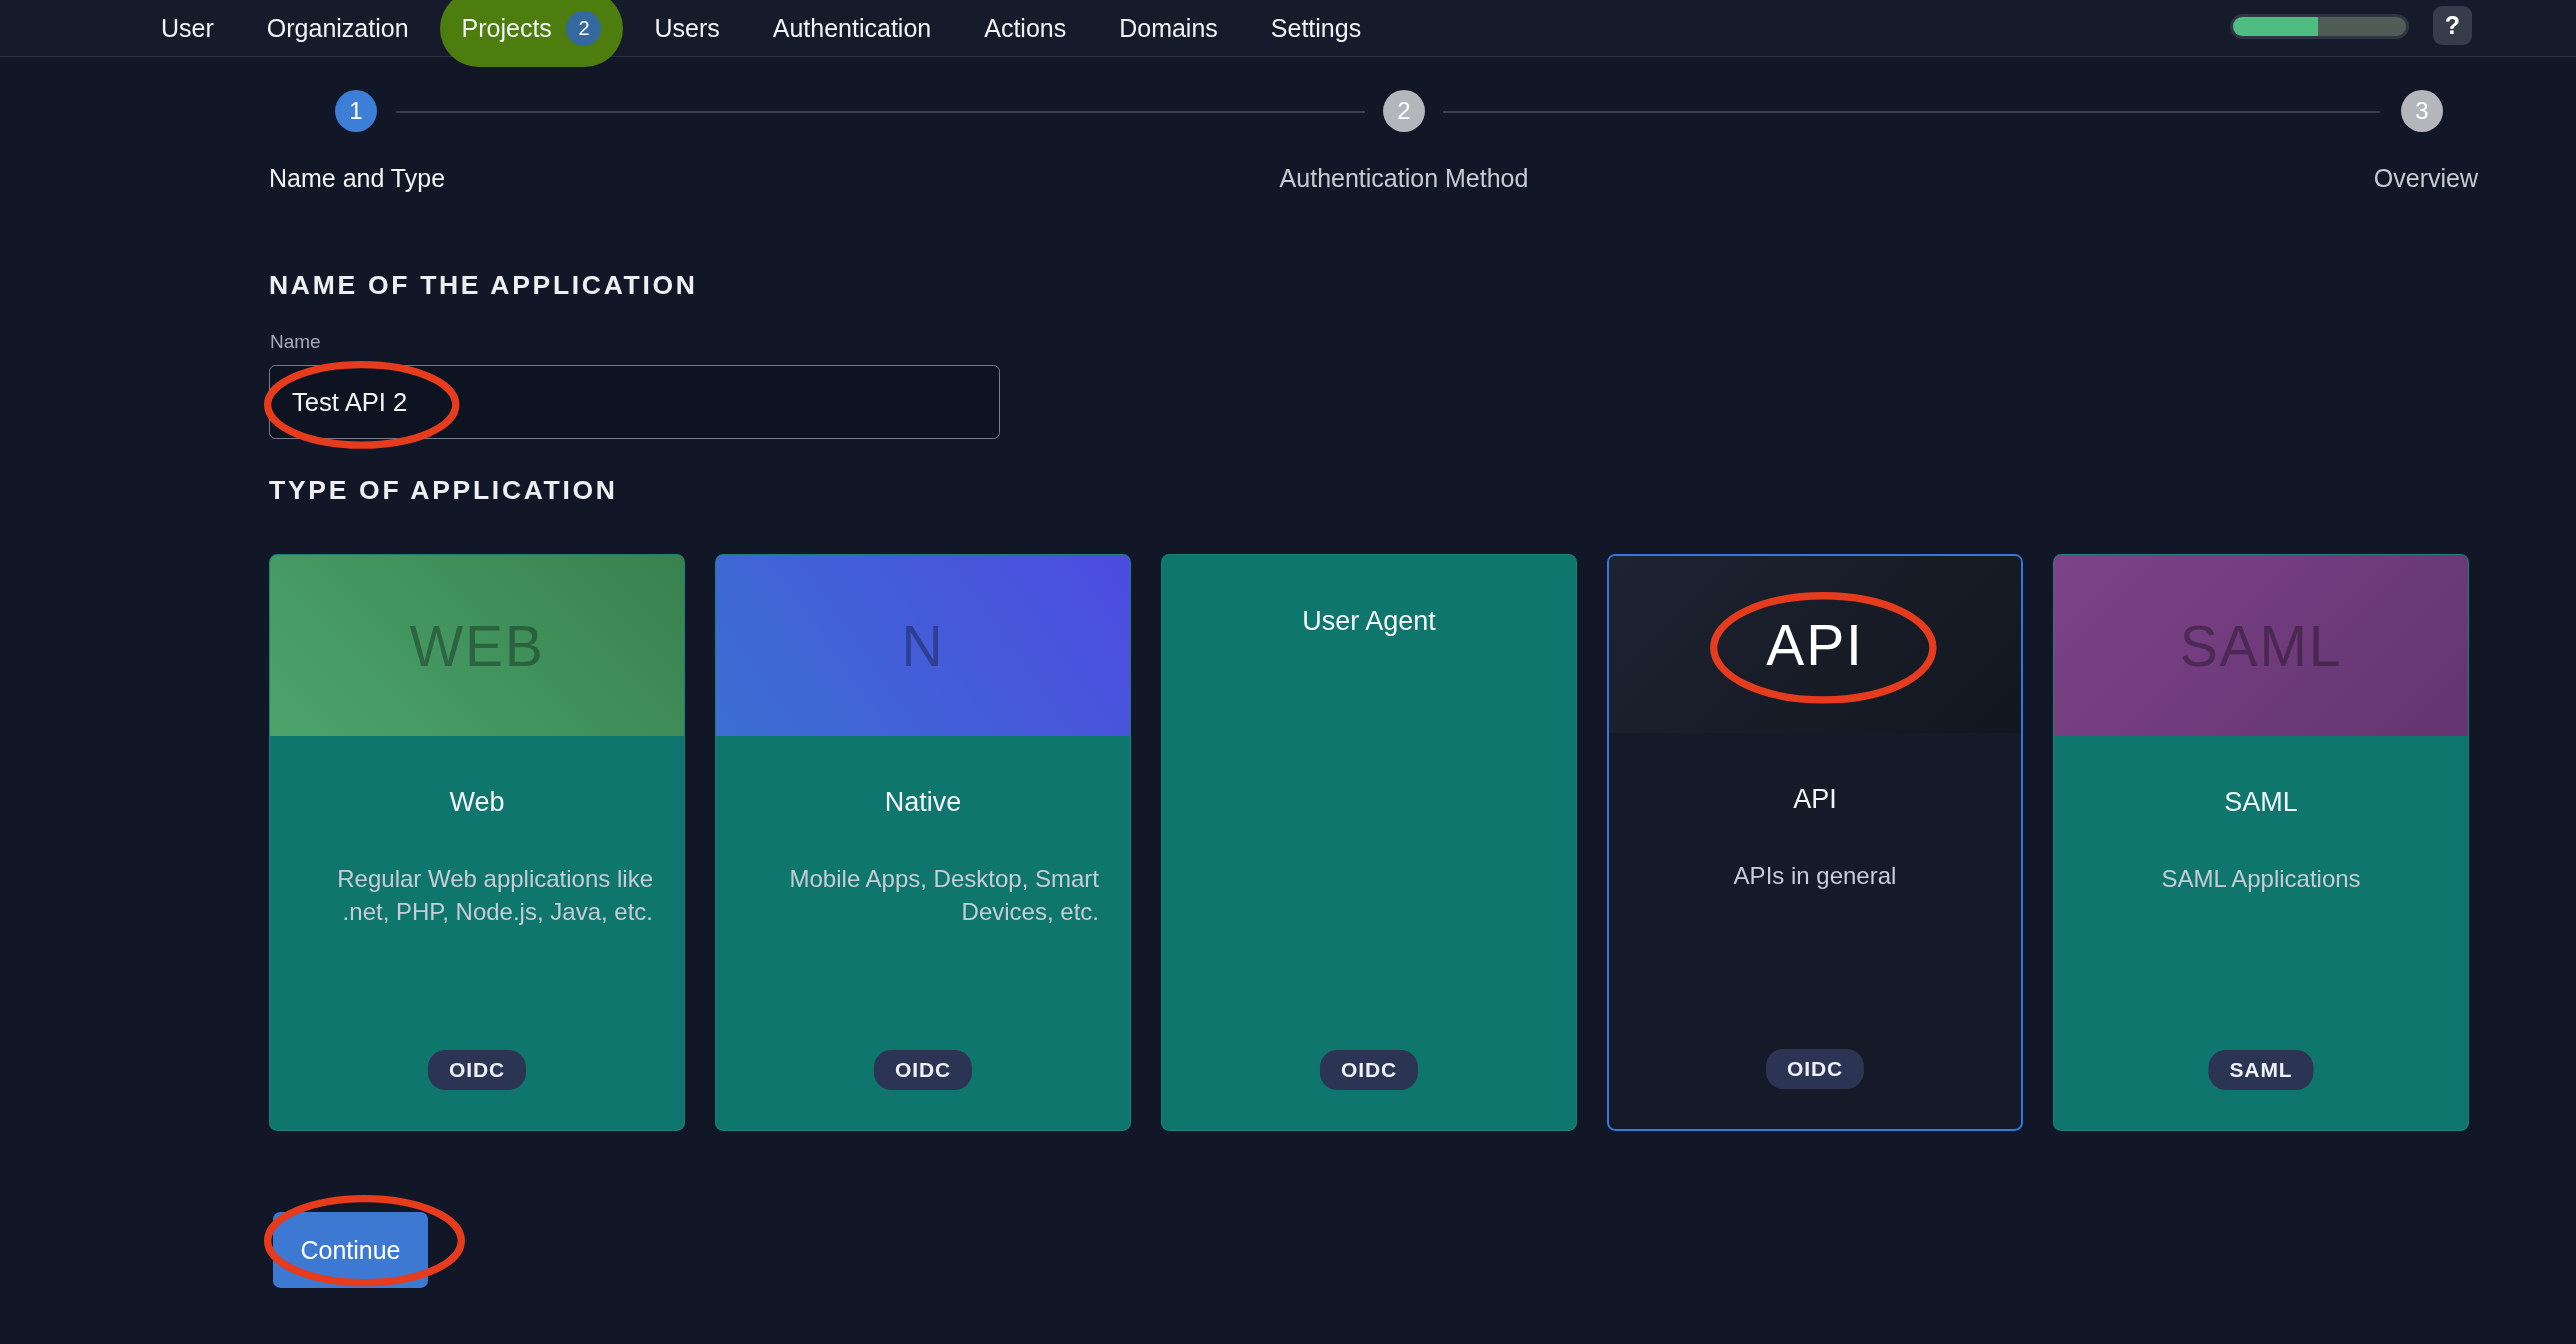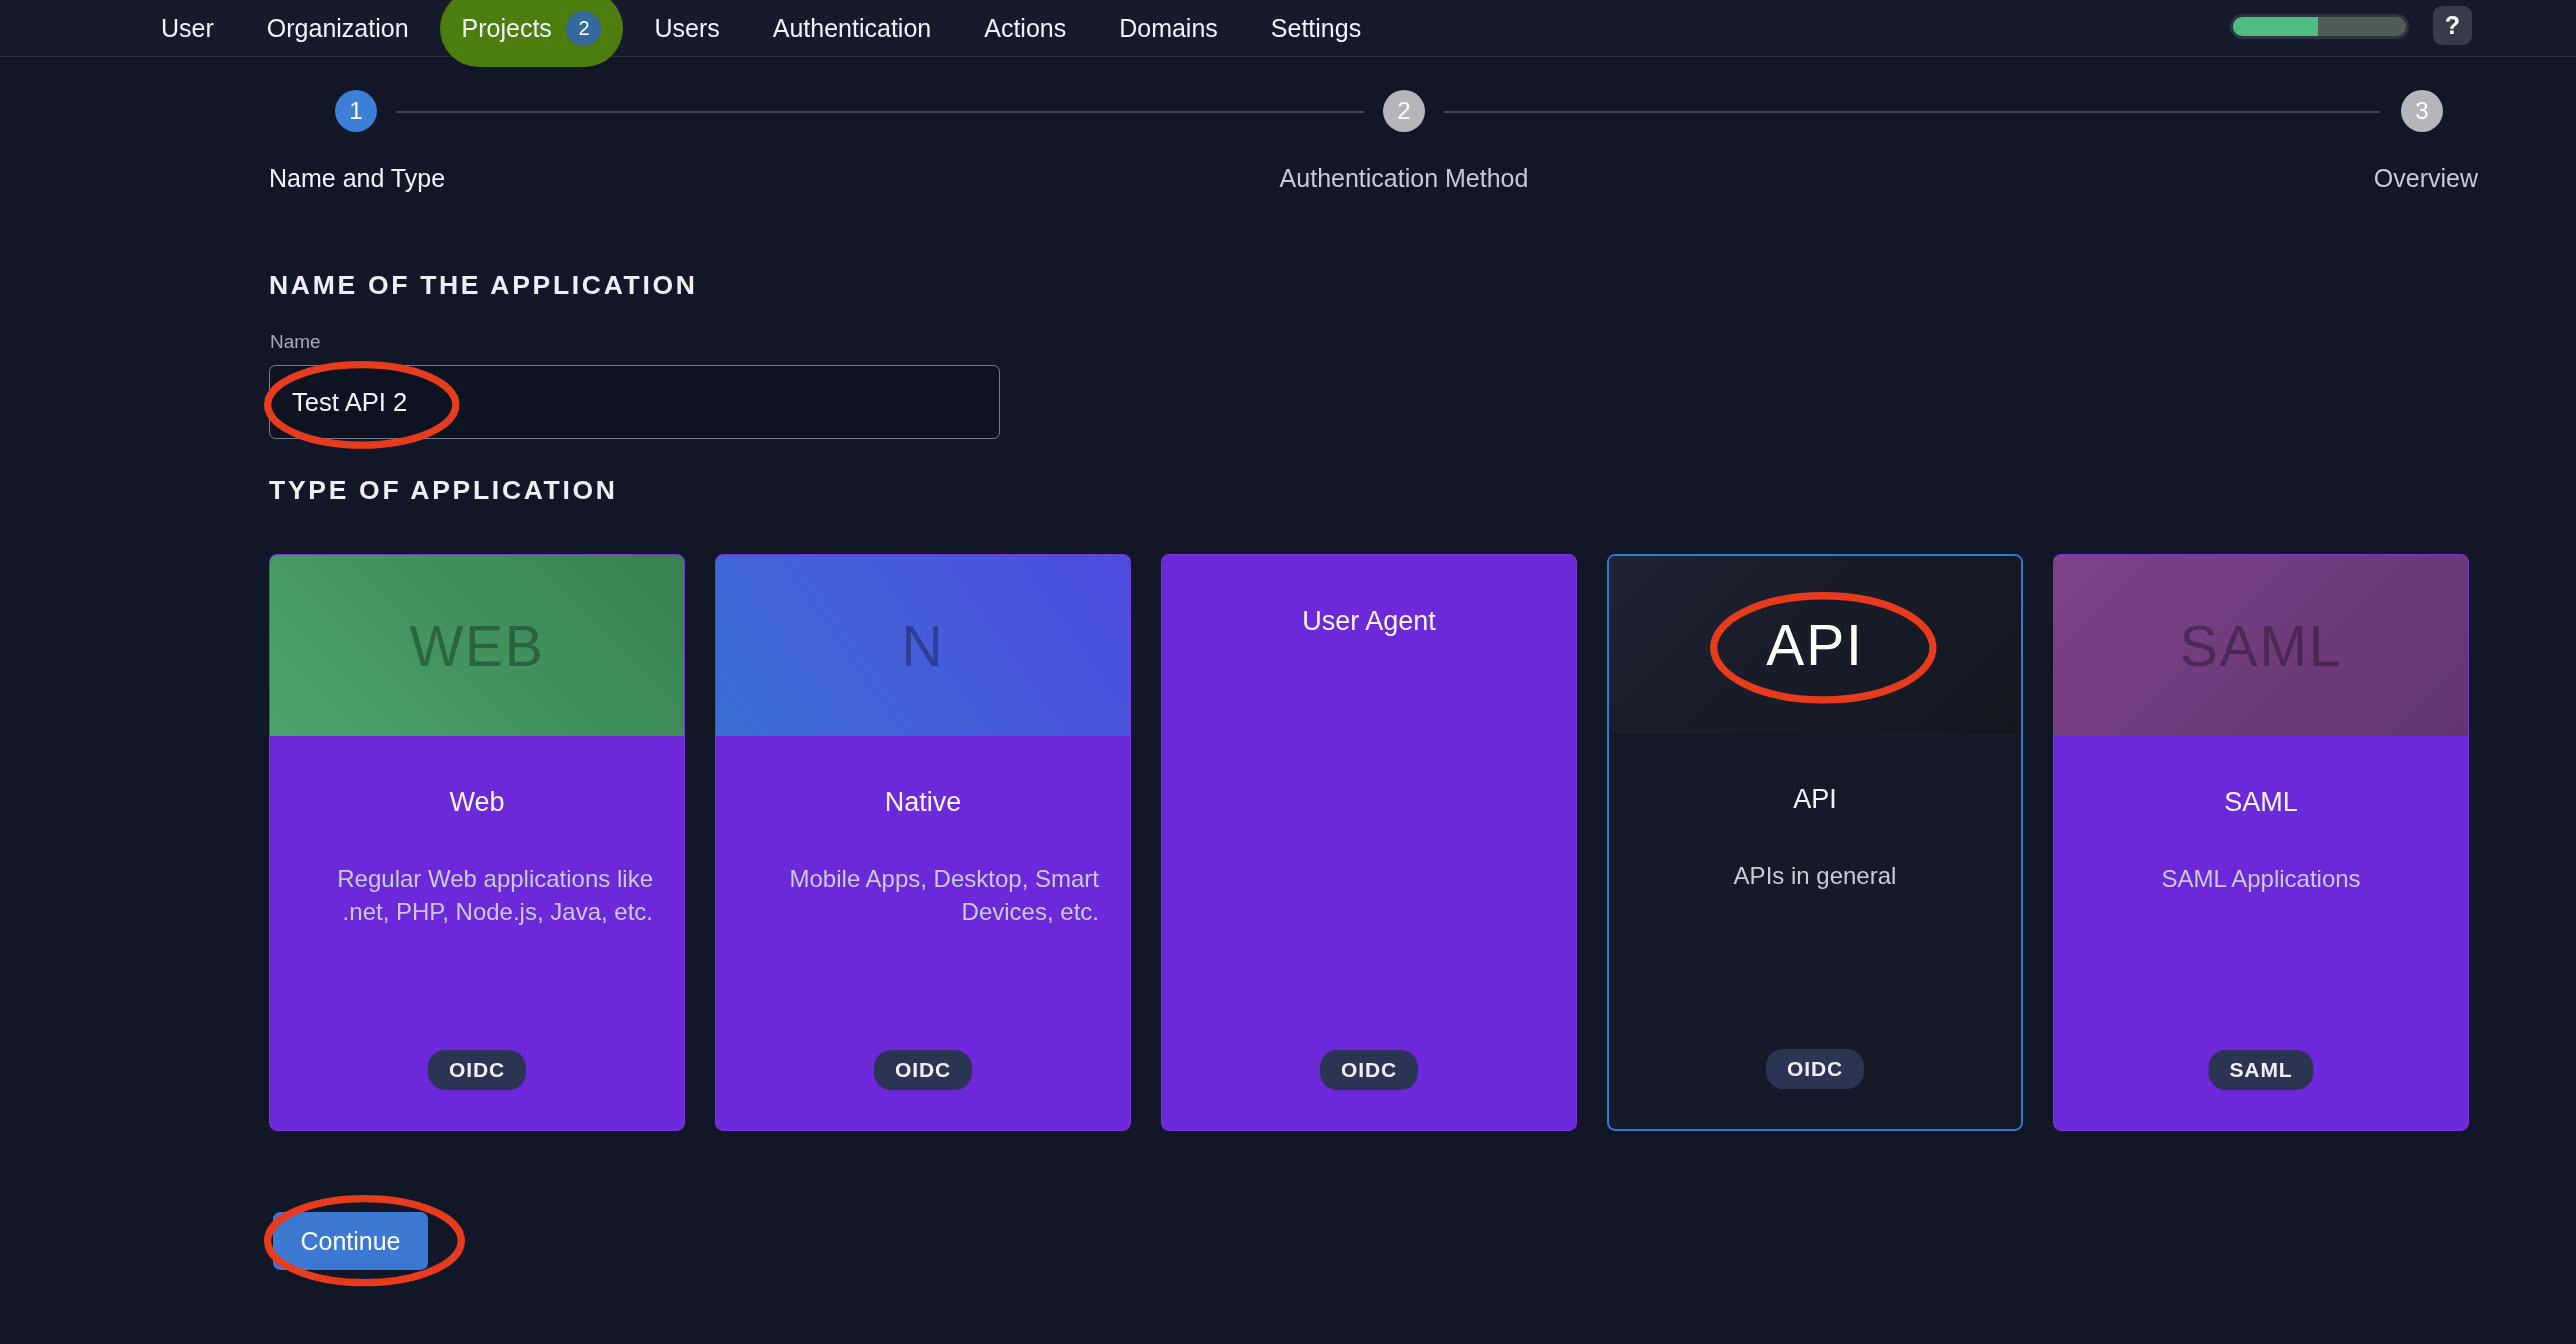--- a/index.html
+++ b/index.html
@@ -63,21 +63,21 @@
   }
   .field-label{position:absolute;left:270px;top:331px;font-size:19px;color:#a6aab5;}
   .name-input{
     position:absolute;left:269px;top:365px;width:731px;height:74px;
     box-sizing:border-box;background:#0d1321;border:0.9px solid #767c88;border-radius:6.4px;
     color:#f4f5f7;font-size:25.6px;padding:0 22px;font-family:inherit;outline:none;
   }
   
   .cards{position:absolute;left:269px;top:554px;display:flex;gap:30px;}
   .type-card{
-    width:416px;height:577px;border-radius:8.2px;background:#6d28d9;
+    width:416px;height:577px;border-radius:8.2px;background:#0f766e;
     border:0.9px solid rgba(255,255,255,0.07);box-sizing:border-box;
     overflow:hidden;position:relative;cursor:pointer;
   }
   .type-card.selected{background:#141a28;border:2.7px solid #3478dd;}
   .card-header{height:181px;display:flex;align-items:center;justify-content:center;}
   .type-card.selected .card-header{height:177px;}
   .header-text{font-size:57px;font-weight:500;letter-spacing:1.8px;color:rgba(0,0,0,0.32);}
   .type-card.selected .header-text{color:#ffffff;font-weight:400;}
   .card-body{display:flex;flex-direction:column;align-items:center;padding:51px 31px 0;box-sizing:border-box;}
   .card-title{font-size:27px;font-weight:500;color:#f4f5f8;}
@@ -85,21 +85,21 @@
     margin-top:44px;font-size:24px;line-height:1.38;color:#c7ccd6;
     text-align:right;max-width:358px;
   }
   .card-badge{
     position:absolute;bottom:40px;left:50%;transform:translateX(-50%);
     background:#2c3453;color:#eef0f5;font-size:21px;font-weight:600;
     letter-spacing:0.9px;padding:8.2px 21px;border-radius:17.4px;white-space:nowrap;
   }
   
   .continue-btn{
-    position:absolute;left:273px;top:1212px;width:155px;height:58px;
+    position:absolute;left:273px;top:1212px;width:155px;height:76px;
     background:#3d79d2;color:#fff;border:none;border-radius:7.3px;
     font-family:inherit;font-size:25px;font-weight:500;cursor:pointer;
   }
   
   .annotations{position:absolute;left:0;top:0;width:2576px;height:1345px;pointer-events:none;z-index:50;}
 </style>
 </head>
 <body>
 
 <div class="screen">

